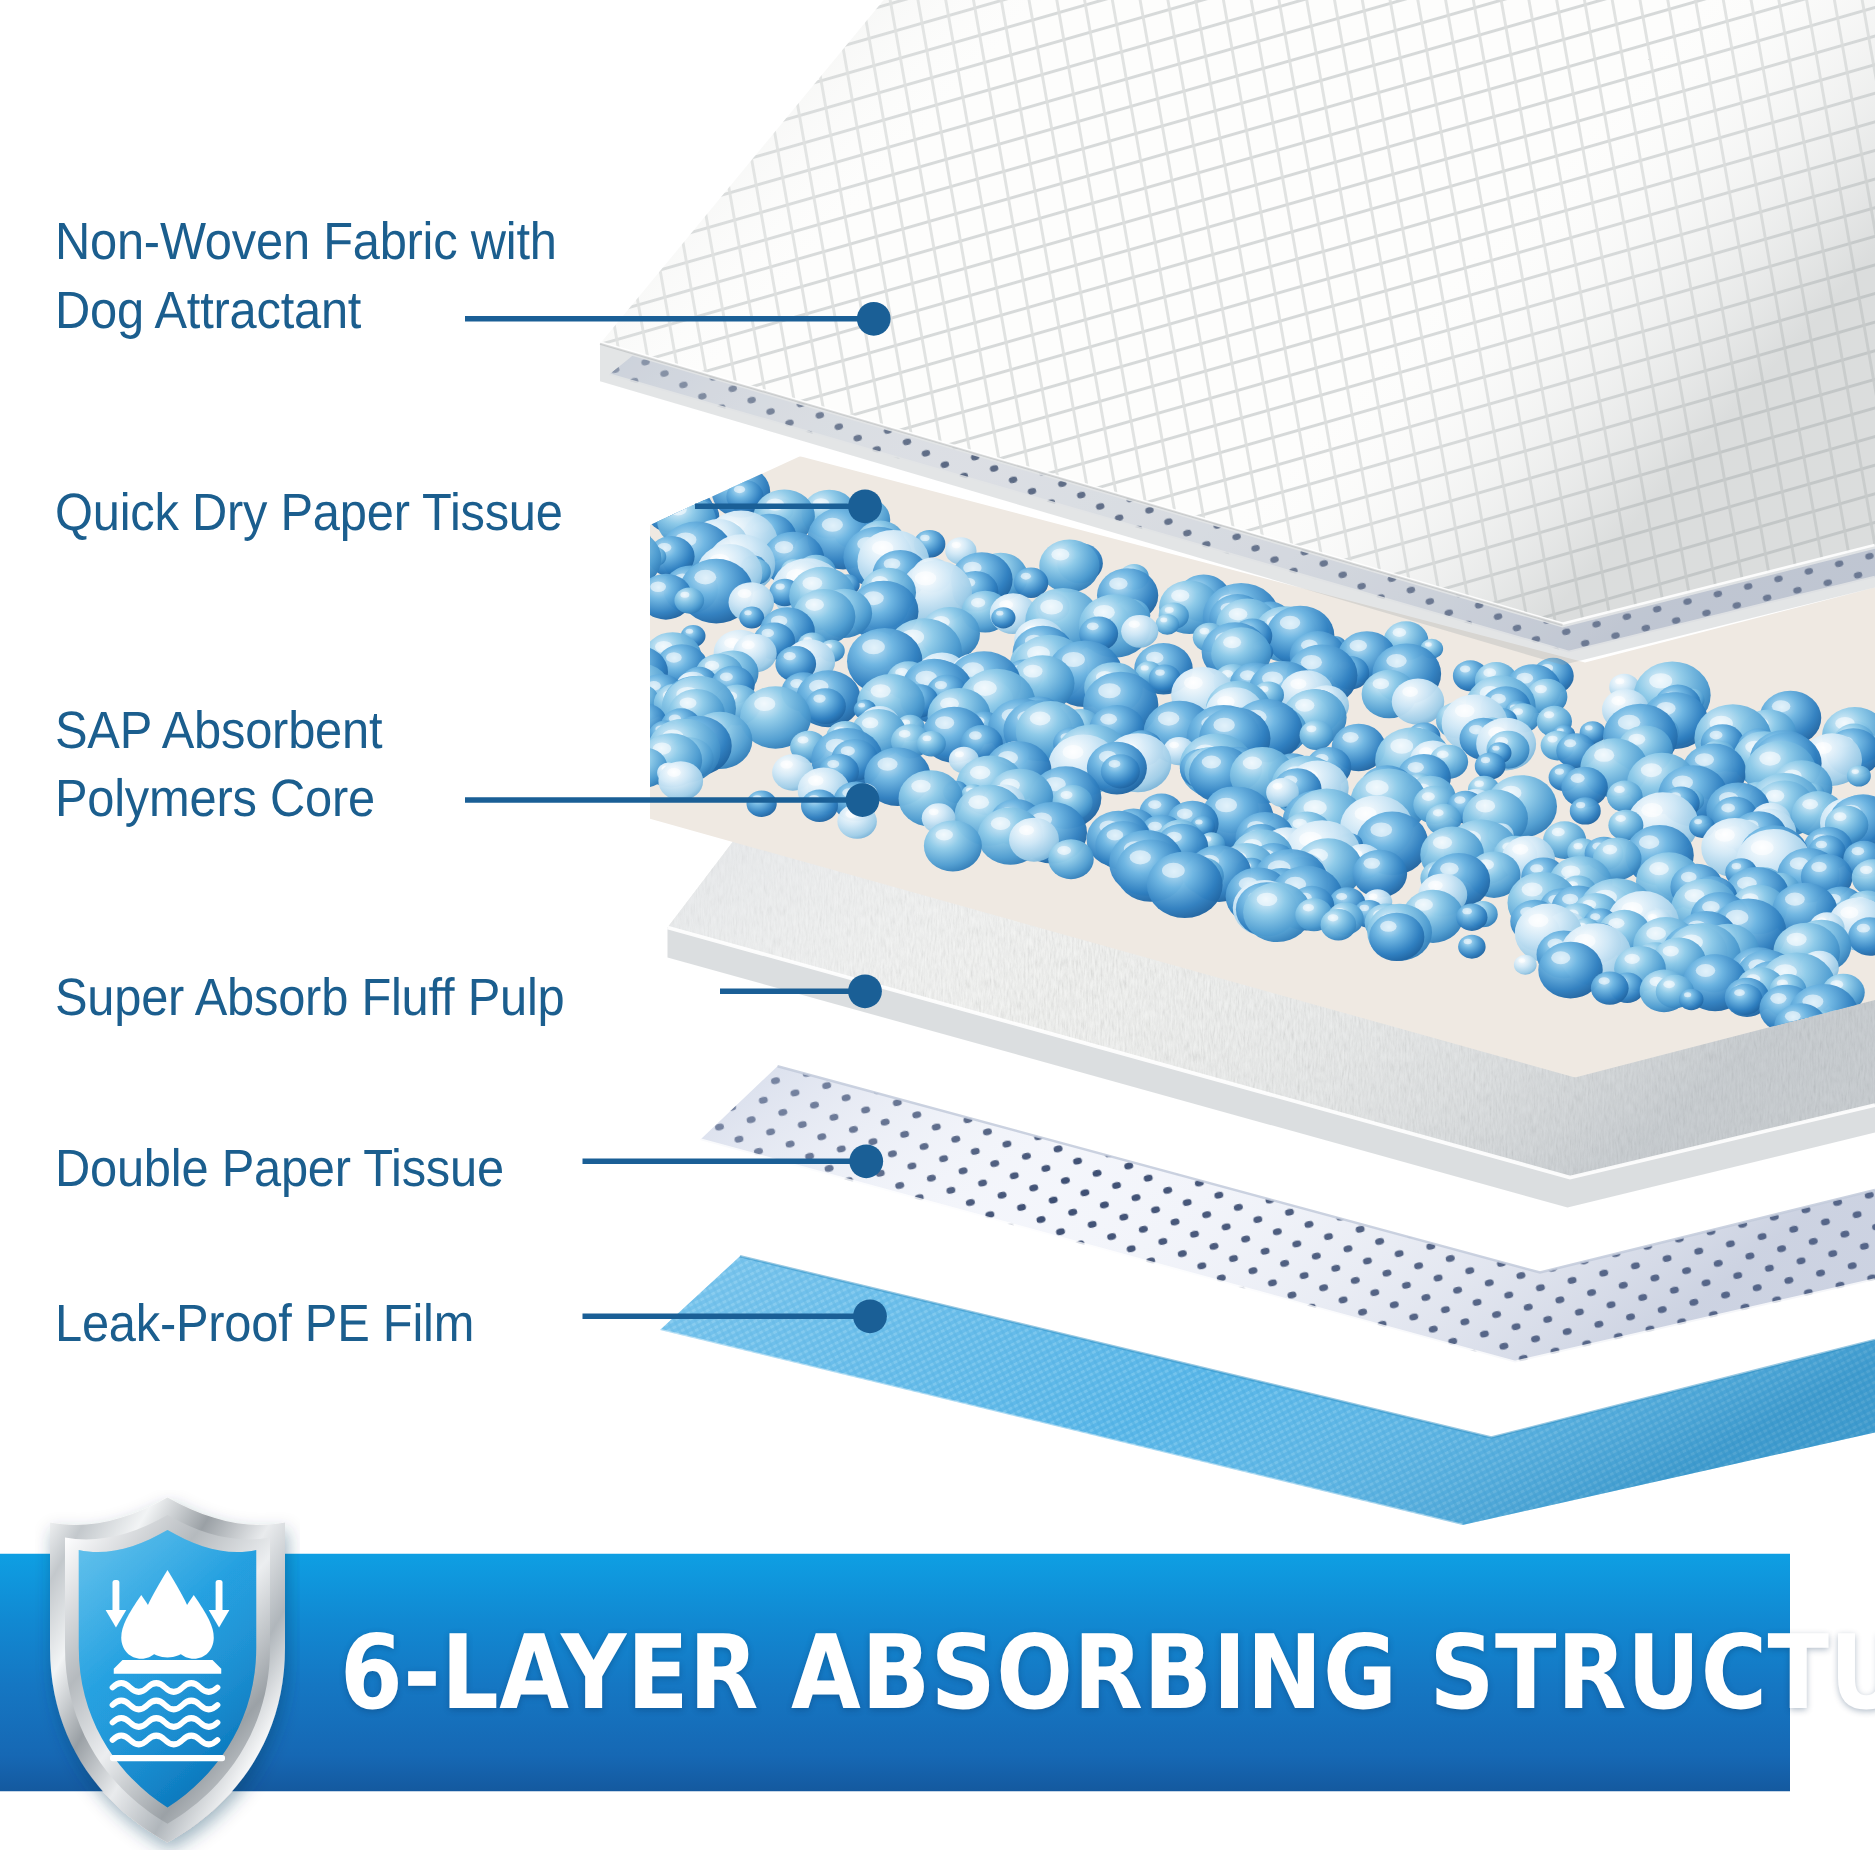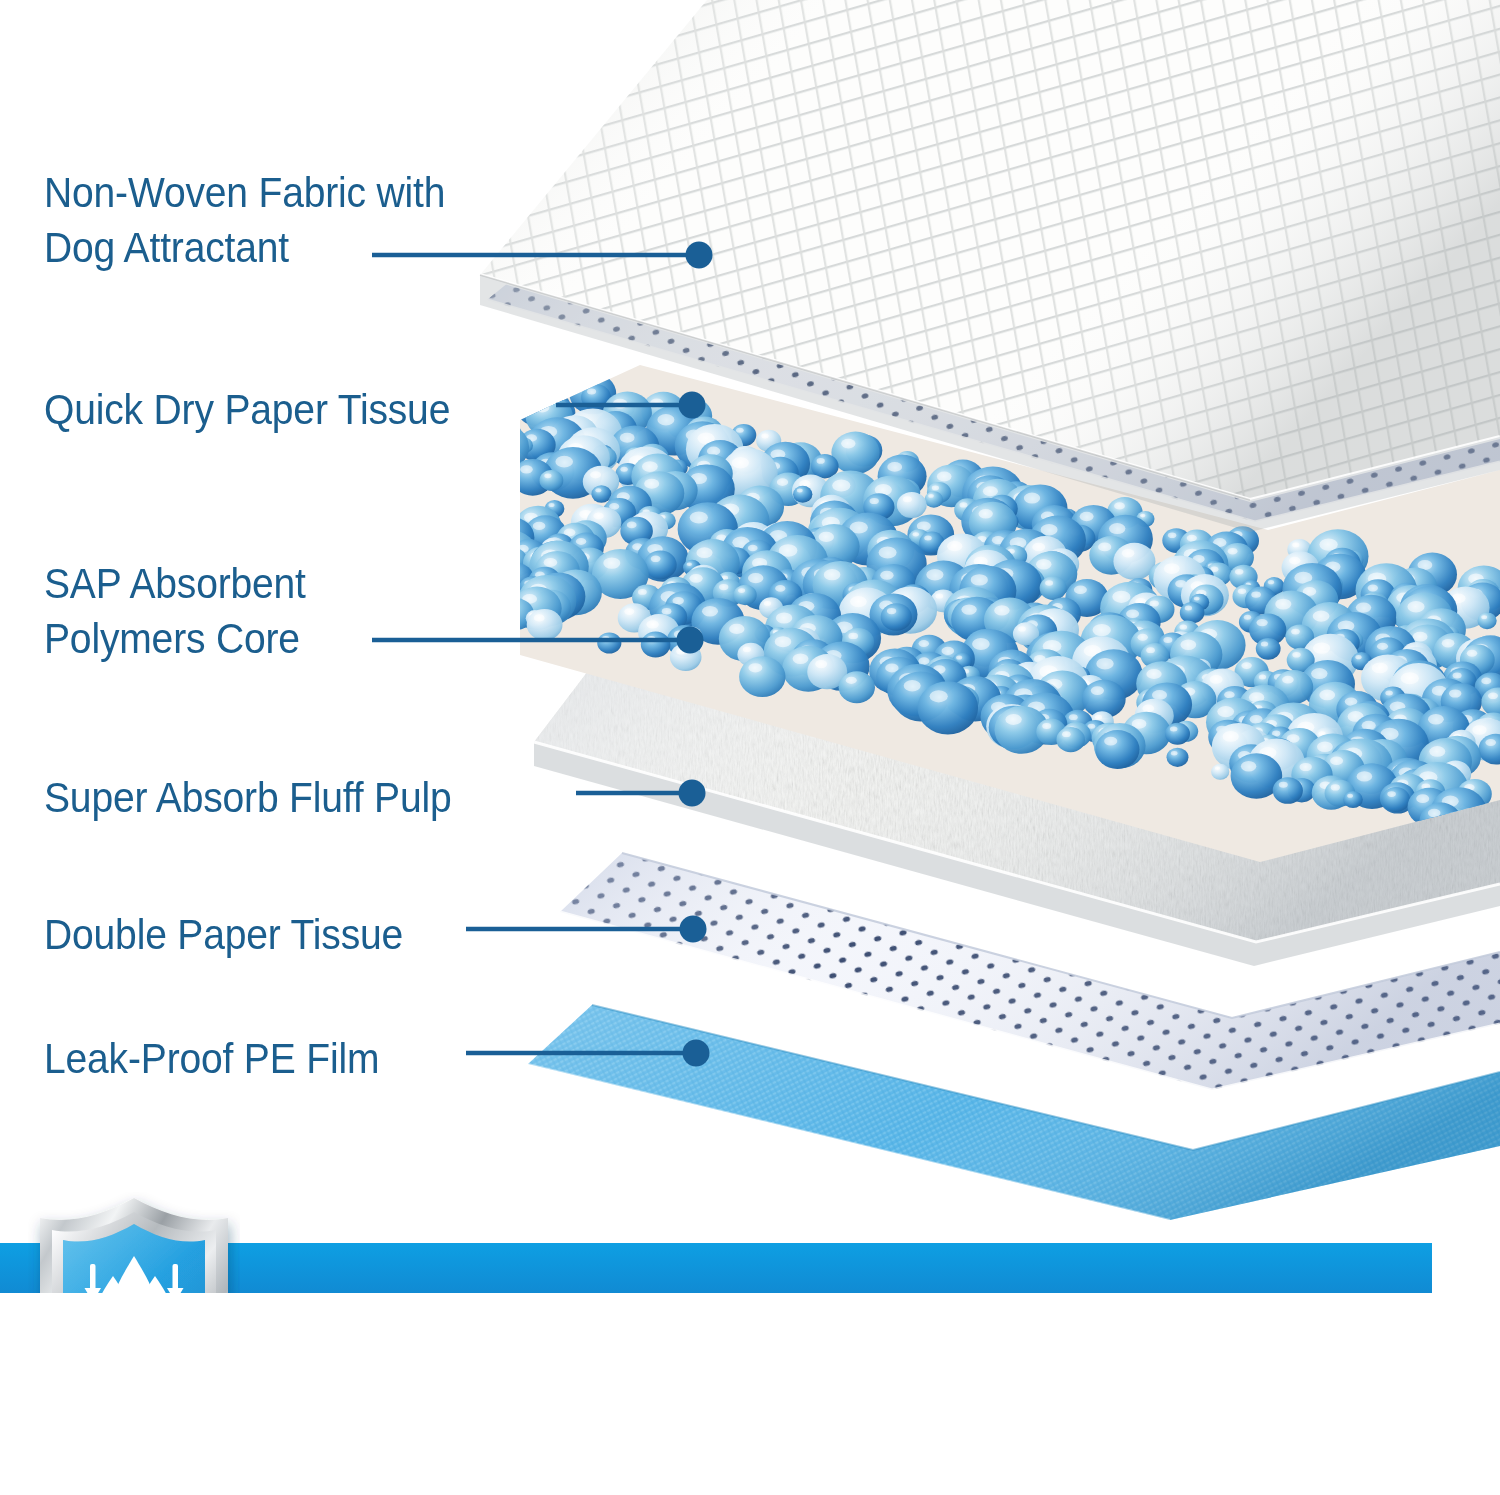--- a/index.html
+++ b/index.html
@@ -3,21 +3,21 @@
 <meta charset="utf-8">
 <style>
   html, body {
     margin: 0;
     padding: 0;
     background: #ffffff;
   }
   #page {
     position: relative;
     width: 1500px;
-    height: 1293px;
+    height: 1495px;
     background: #ffffff;
     overflow: hidden;
     font-family: "Liberation Sans", "DejaVu Sans", sans-serif;
     text-decoration: underline;
   }
 
   
   #product-stack {
     position: absolute;
     left: 0; top: 0;

